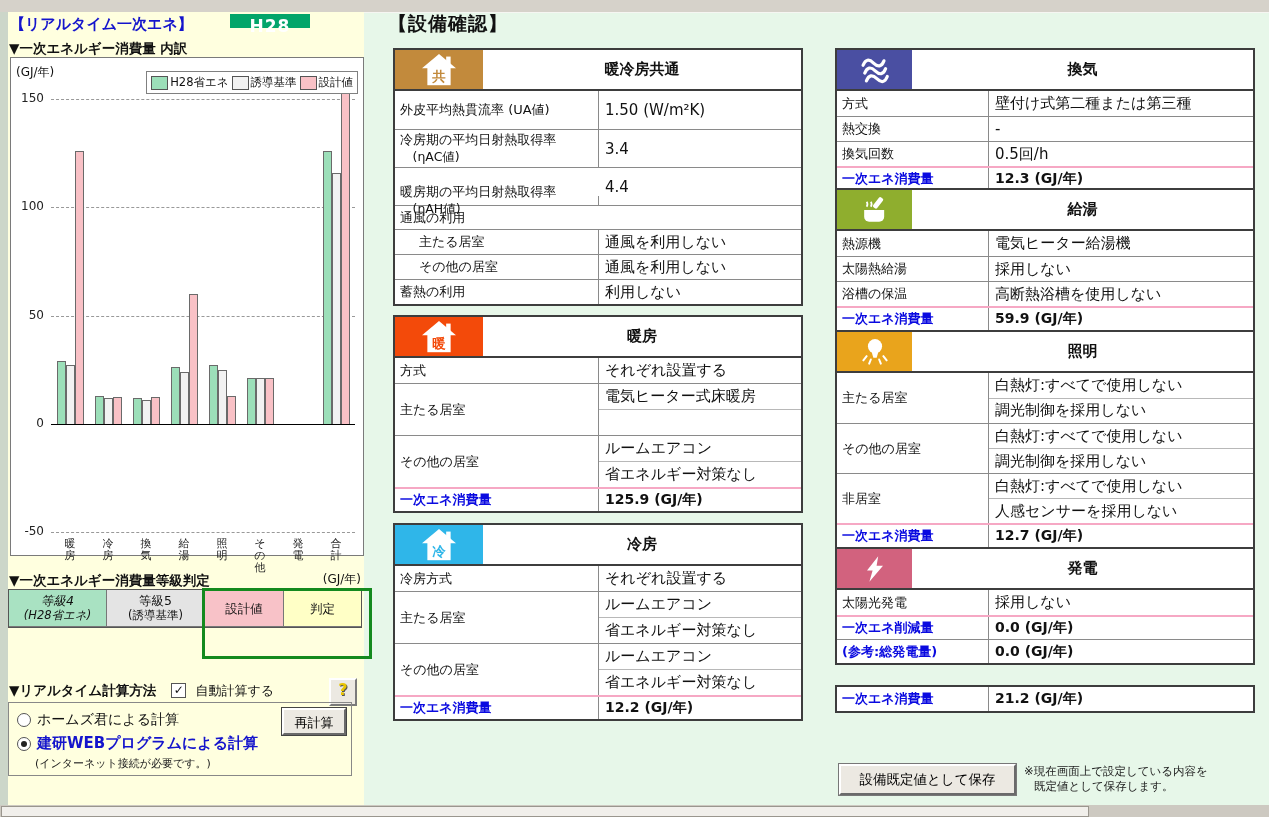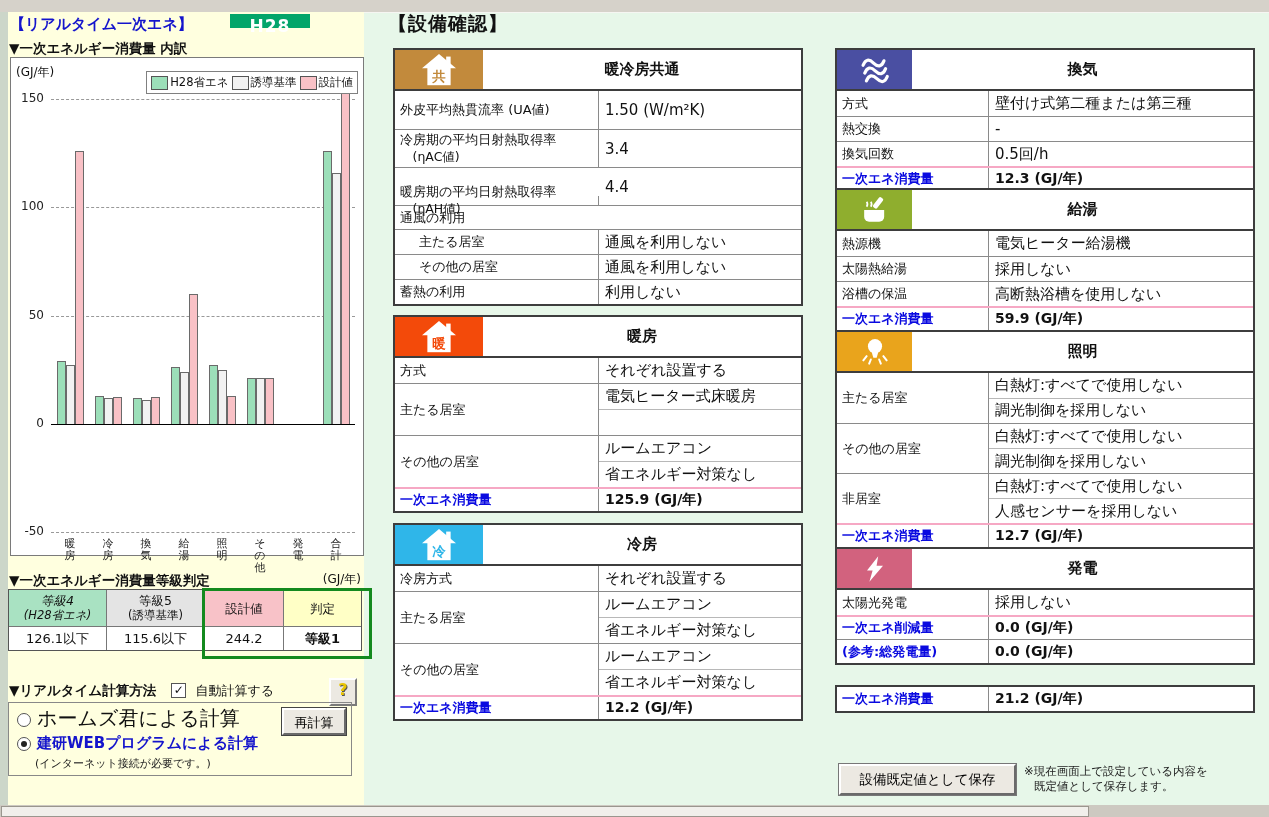--- a/index.html
+++ b/index.html
@@ -53,21 +53,21 @@
   .calc-heading{font-size:13.5px;font-weight:bold;display:inline-block;vertical-align:middle;}
   .checkbox{display:inline-block;width:13px;height:13px;background:#fff;border:1px solid #555;
     font-size:12px;line-height:12px;text-align:center;vertical-align:middle;margin:0 4px 0 10px;}
   .auto-label{font-size:13px;vertical-align:middle;}
   .help-btn{position:absolute;right:4px;top:-2px;width:24px;height:24px;background:#ece9e2;
     border-top:2px solid #fff;border-left:2px solid #fff;border-right:2px solid #7a7a7a;border-bottom:2px solid #7a7a7a;
     color:#e8c400;font-weight:bold;font-size:16px;text-align:center;line-height:20px;text-shadow:1px 1px 0 #555;cursor:pointer;}
   .calc-box{position:absolute;left:0;top:690px;width:342px;height:72px;border:1px solid #888;}
   .radio{display:inline-block;width:12px;height:12px;border:1px solid #555;border-radius:50%;background:#fff;vertical-align:middle;margin:0 6px 0 8px;position:relative;}
   .radio.sel::after{content:"";position:absolute;left:3px;top:3px;width:6px;height:6px;border-radius:50%;background:#222;}
-  .calc-opt1{position:absolute;left:0;top:2px;font-size:20px;}
+  .calc-opt1{position:absolute;left:0;top:8px;font-size:14px;}
   .calc-opt2{position:absolute;left:0;top:31px;font-size:15px;font-weight:bold;color:#1414cc;}
   .calc-note{position:absolute;left:26px;top:53px;font-size:11px;color:#222;}
   .recalc-btn{position:absolute;right:5px;top:5px;width:64px;height:27px;background:#ece9e2;
     border-top:2px solid #fff;border-left:2px solid #fff;border-right:2px solid #6a6a6a;border-bottom:2px solid #6a6a6a;
     outline:1px solid #444;font-size:13px;text-align:center;line-height:24px;cursor:pointer;font-family:inherit;}
 
   
   .main-title{position:absolute;left:388px;top:11px;font-size:19px;font-weight:bold;letter-spacing:1px;}
   .eq-table{position:absolute;background:#fff;border:2px solid #3d3d3d;box-sizing:border-box;}
   .eq-header{display:flex;height:39px;border-bottom:2px solid #3d3d3d;}
@@ -199,26 +199,20 @@
         <span>等級4</span>
         <span class="g-sub">(H28省エネ)</span>
       </div>
       <div class="g-cell c1 gh-gray">
         <span>等級5</span>
         <span class="g-sub">(誘導基準)</span>
       </div>
       <div class="g-cell c2 gh-pink">設計値</div>
       <div class="g-cell c3 gh-yellow">判定</div>
     </div>
-    <div class="g-row g-vals">
-      <div class="g-cell c0">126.1以下</div>
-      <div class="g-cell c1">115.6以下</div>
-      <div class="g-cell c2">244.2</div>
-      <div class="g-cell c3 gv-bold">等級1</div>
-    </div>
     <div class="judge-outline"></div>
   </div>
 
   <div class="calc-head-row">
     <span class="calc-heading">▼リアルタイム計算方法</span>
     <span class="checkbox">✓</span>
     <span class="auto-label">自動計算する</span>
     <span class="help-btn">?</span>
   </div>
 

